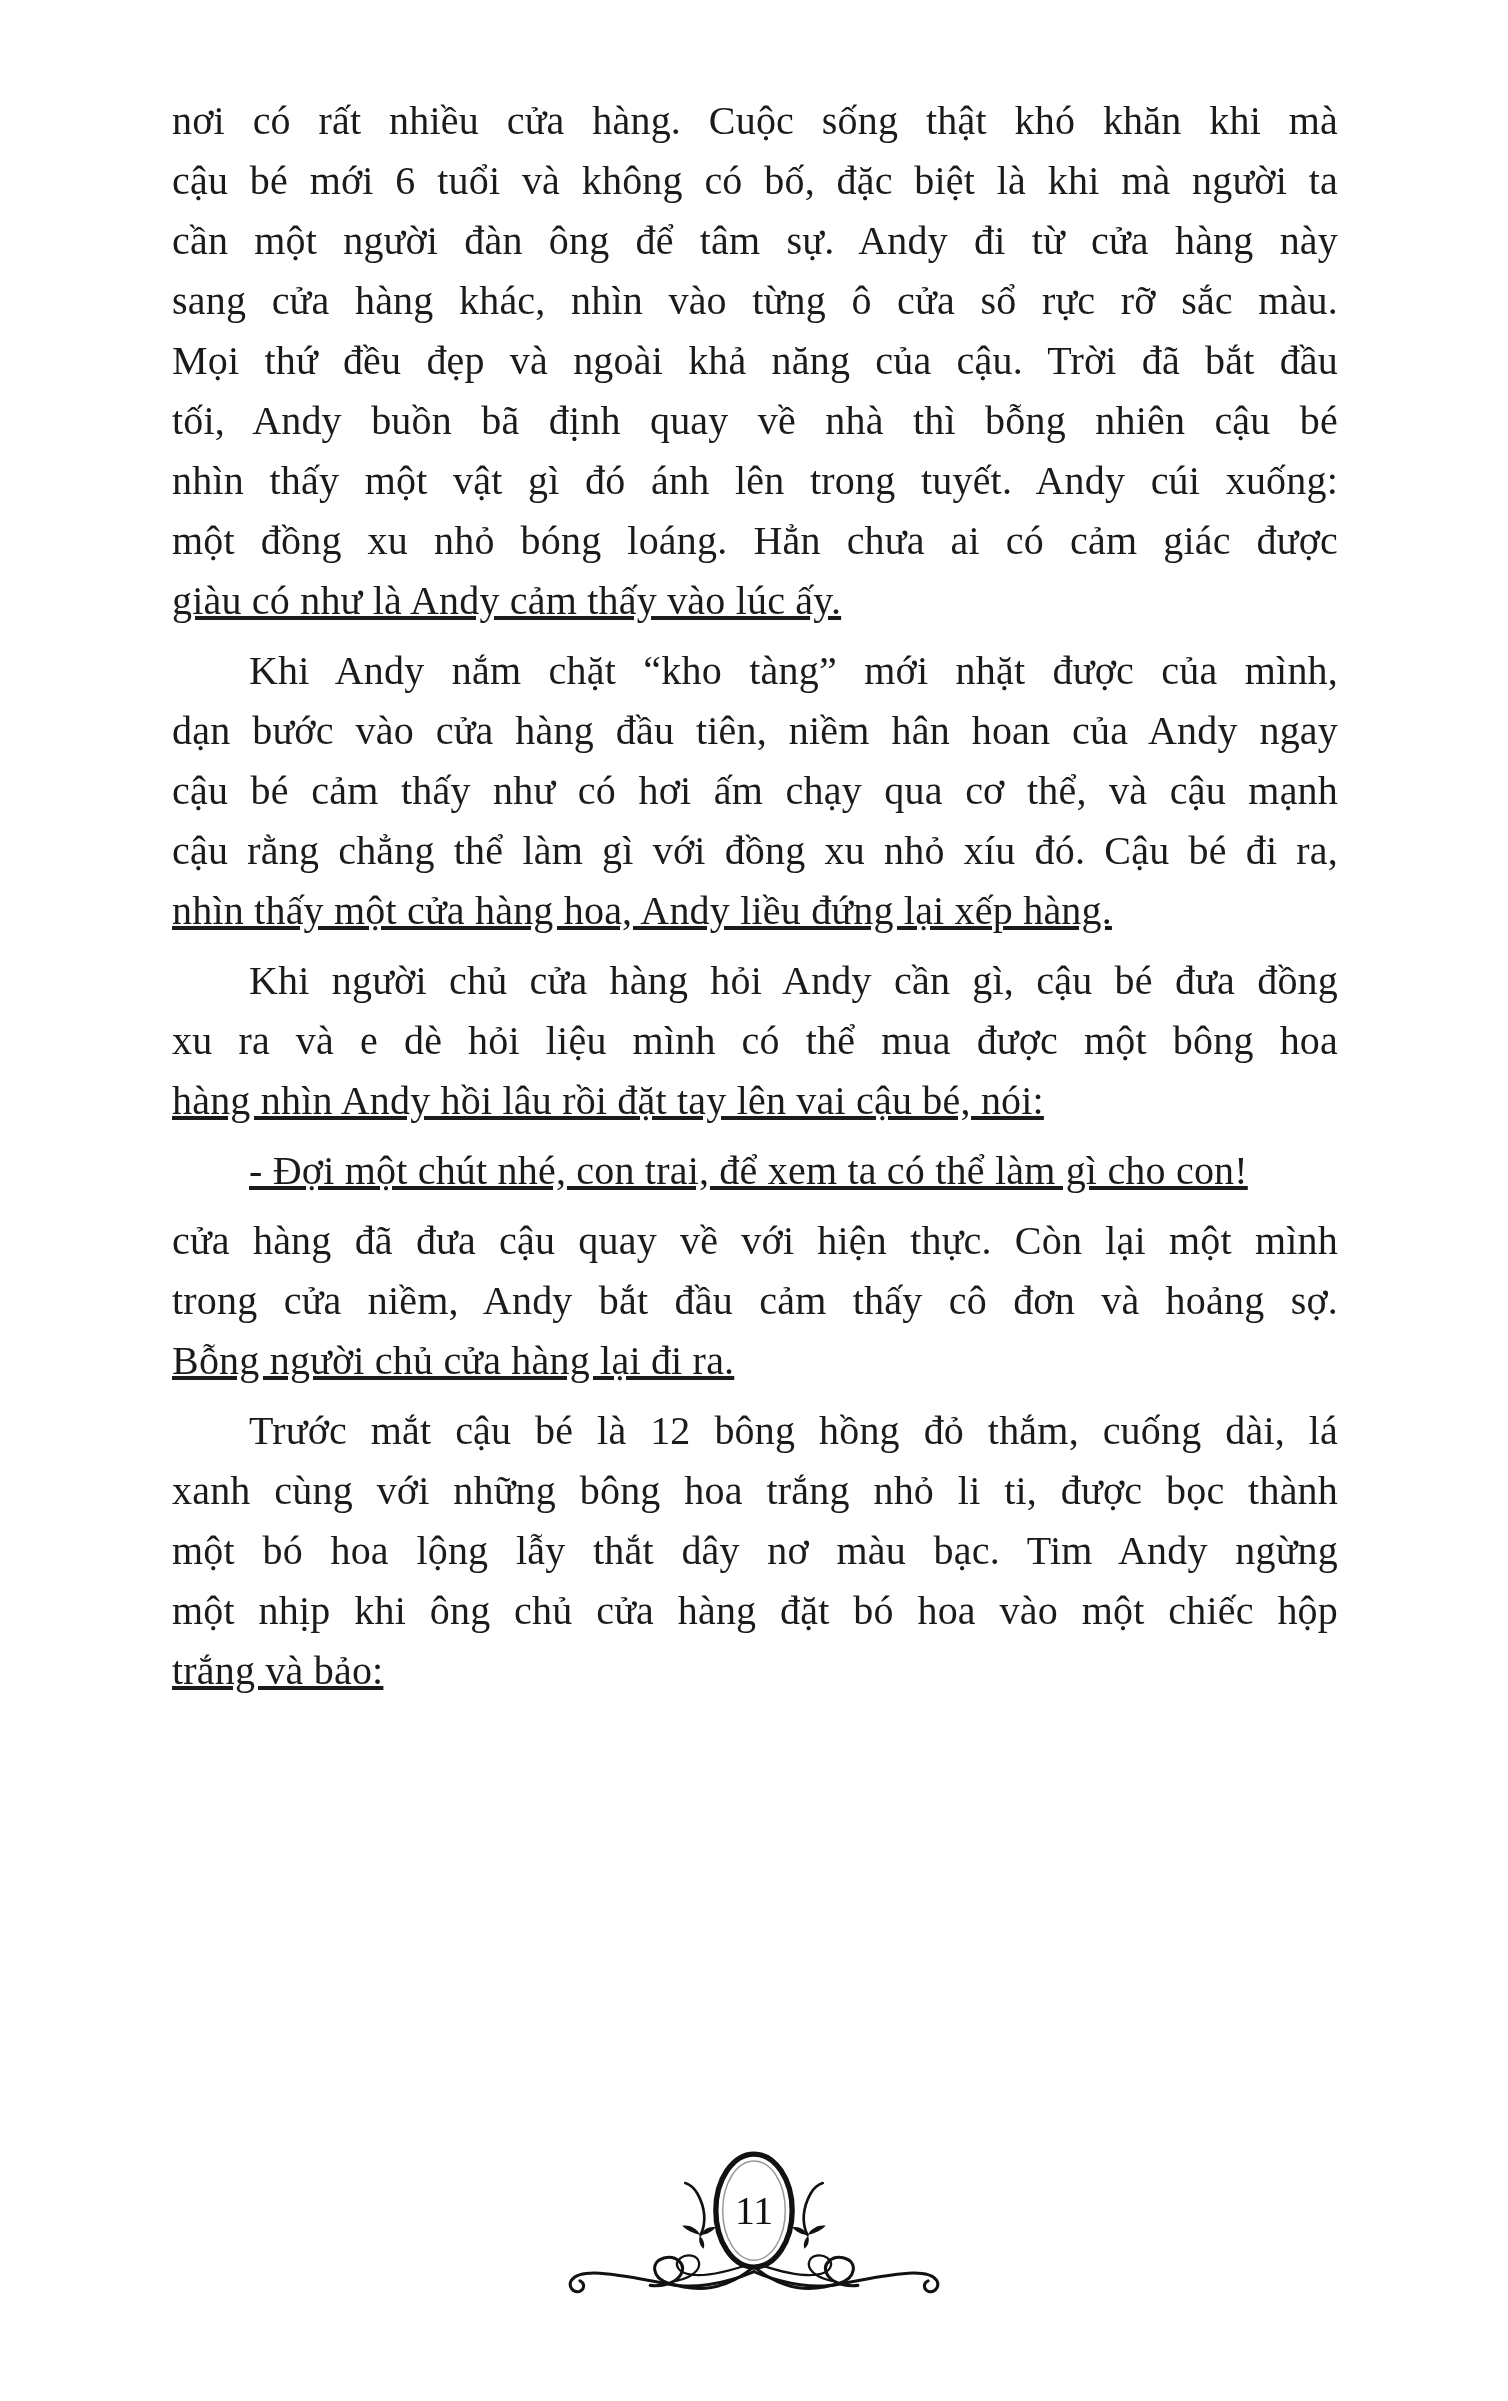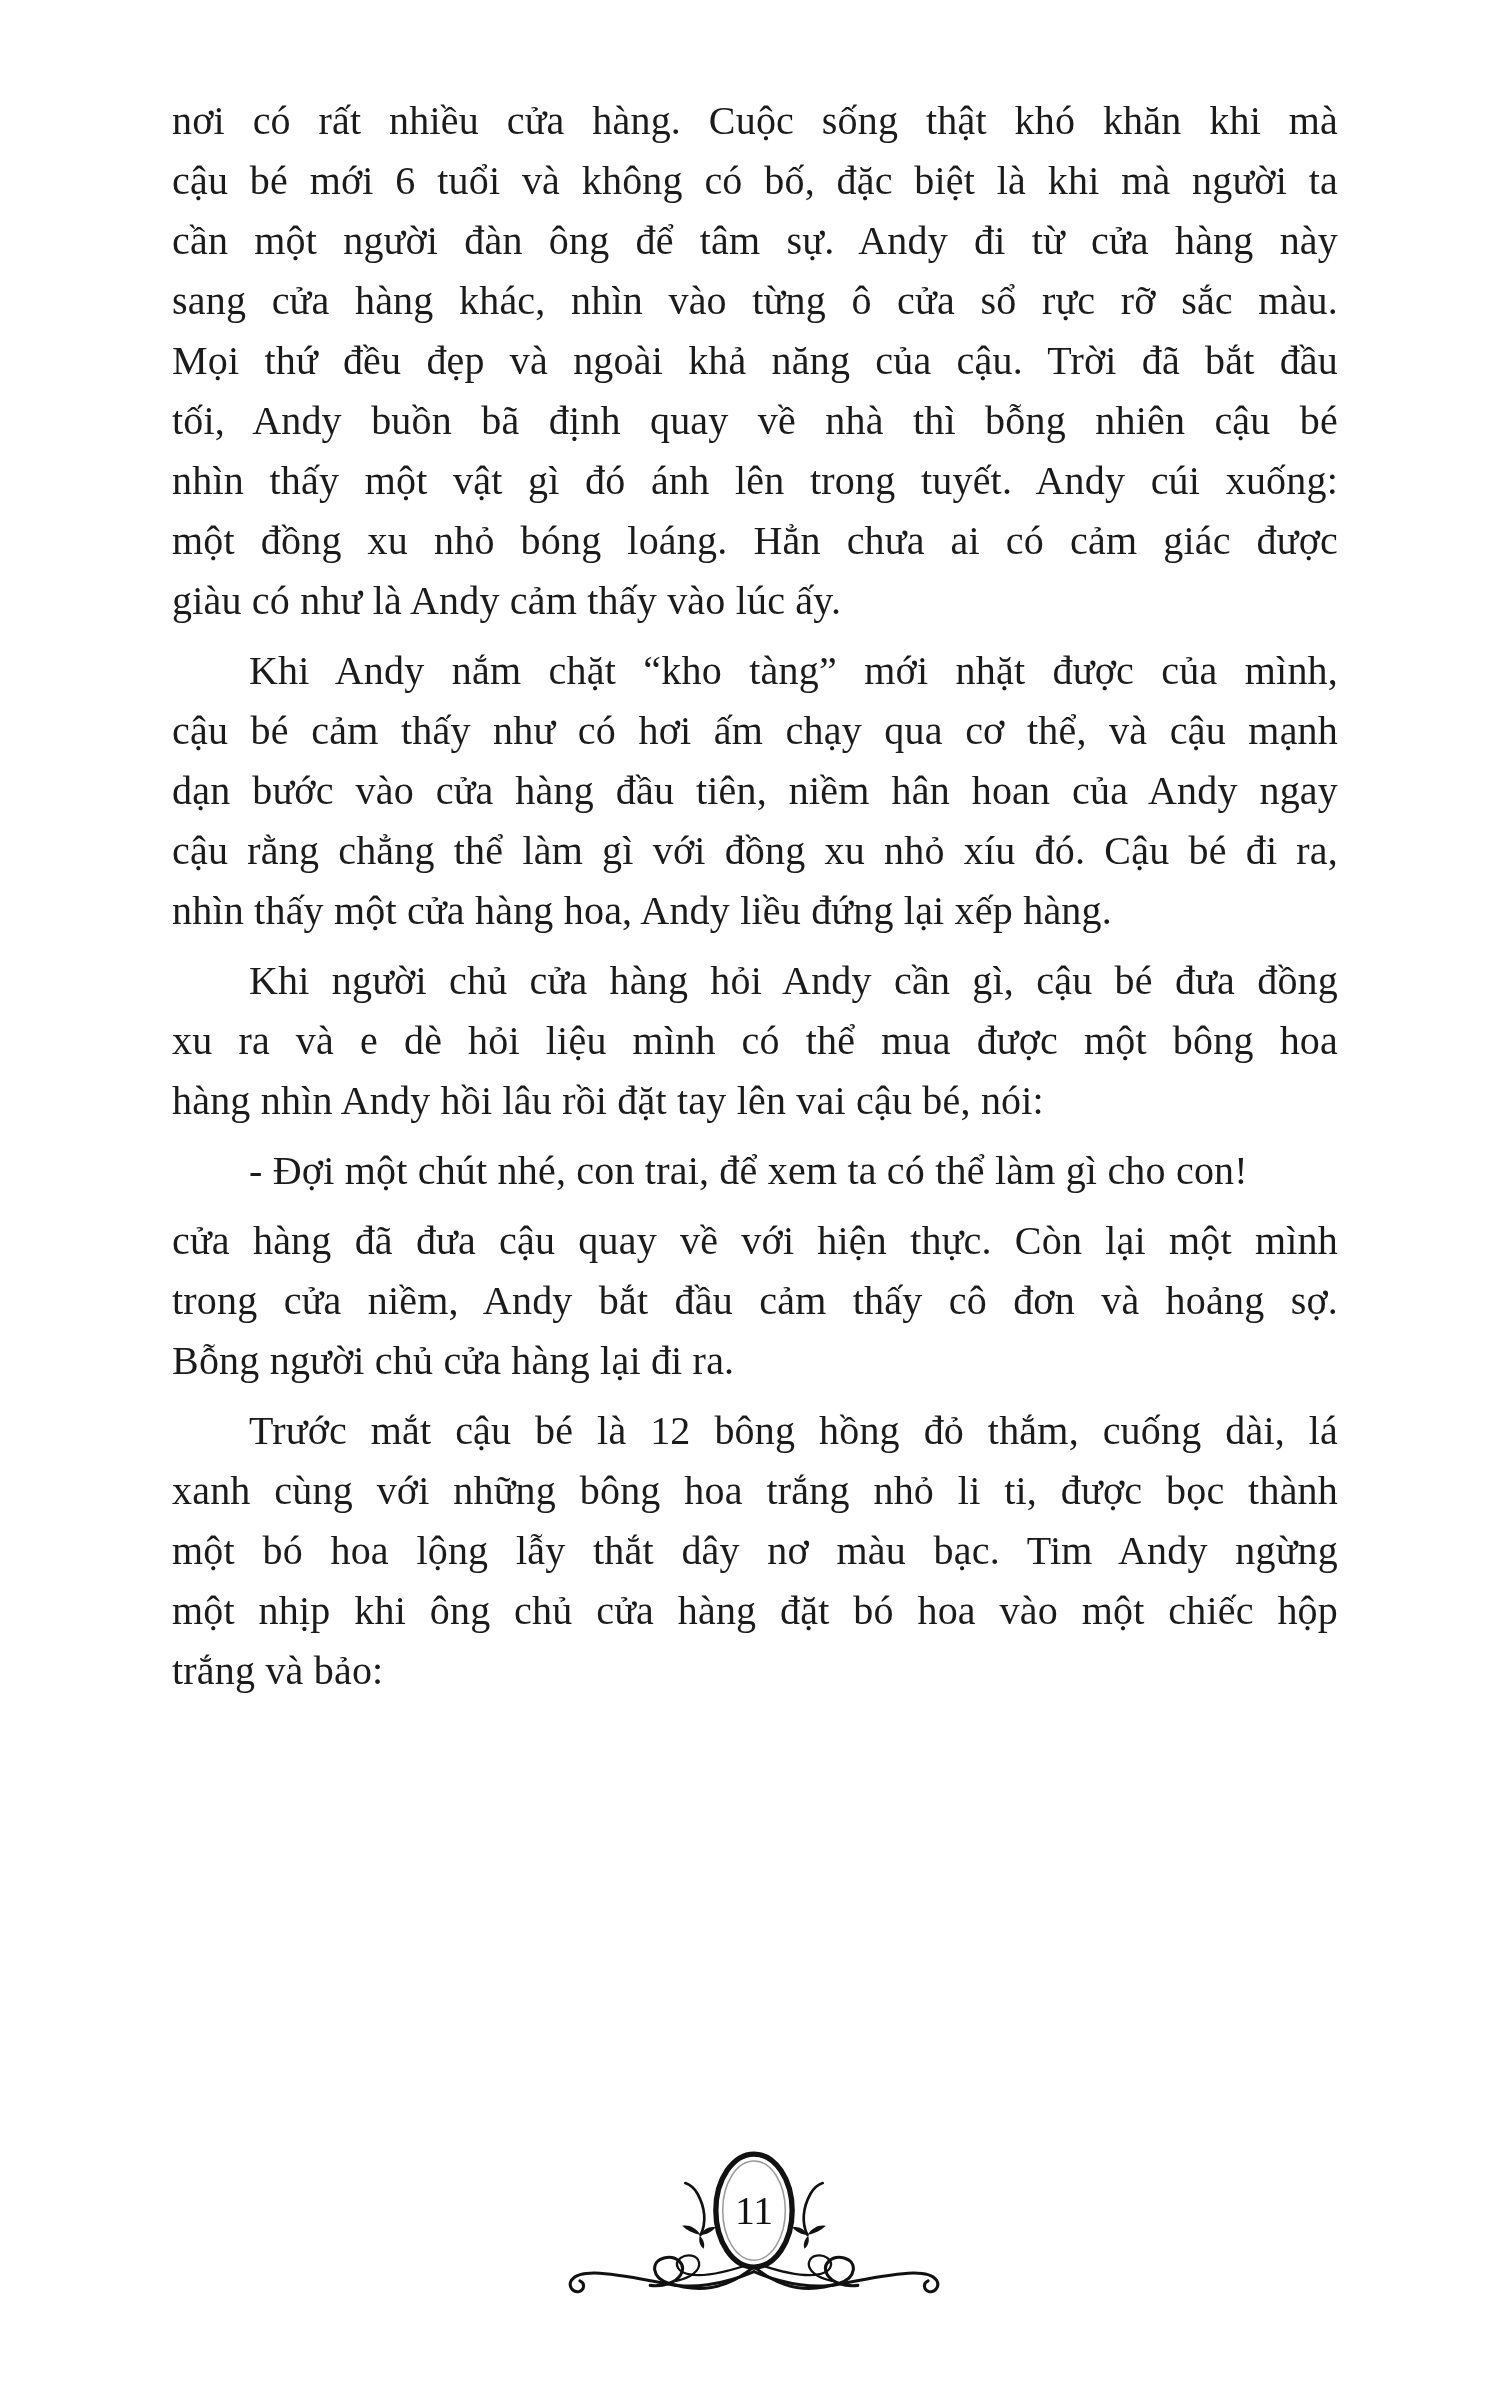--- a/index.html
+++ b/index.html
@@ -33,20 +33,21 @@
     margin: 10px;
   }
   .line {
     text-align: justify;
     text-align-last: justify;
     text-justify: inter-word;
     white-space: normal;
   }
   .line.last {
     text-align-last: left;
+    text-decoration: underline;
   }
   .paragraph.indented .line.first {
     text-indent: 77px;
   }
   .ornament {
     position: absolute;
     left: 50%;
     transform: translateX(-50%);
     top: 2140px;
     width: 397px;
@@ -75,22 +76,22 @@
         <div class="line">cần một người đàn ông để tâm sự. Andy đi từ cửa hàng này</div>
         <div class="line">sang cửa hàng khác, nhìn vào từng ô cửa sổ rực rỡ sắc màu.</div>
         <div class="line">Mọi thứ đều đẹp và ngoài khả năng của cậu. Trời đã bắt đầu</div>
         <div class="line">tối, Andy buồn bã định quay về nhà thì bỗng nhiên cậu bé</div>
         <div class="line">nhìn thấy một vật gì đó ánh lên trong tuyết. Andy cúi xuống:</div>
         <div class="line">một đồng xu nhỏ bóng loáng. Hẳn chưa ai có cảm giác được</div>
         <div class="line last">giàu có như là Andy cảm thấy vào lúc ấy.</div>
       </div>
       <div class="paragraph indented">
         <div class="line first">Khi Andy nắm chặt “kho tàng” mới nhặt được của mình,</div>
+        <div class="line">dạn bước vào cửa hàng đầu tiên, niềm hân hoan của Andy ngay</div>
         <div class="line">cậu bé cảm thấy như có hơi ấm chạy qua cơ thể, và cậu mạnh</div>
-        <div class="line">dạn bước vào cửa hàng đầu tiên, niềm hân hoan của Andy ngay</div>
         <div class="line">cậu rằng chẳng thể làm gì với đồng xu nhỏ xíu đó. Cậu bé đi ra,</div>
         <div class="line last">nhìn thấy một cửa hàng hoa, Andy liều đứng lại xếp hàng.</div>
       </div>
       <div class="paragraph indented">
         <div class="line first">Khi người chủ cửa hàng hỏi Andy cần gì, cậu bé đưa đồng</div>
         <div class="line">xu ra và e dè hỏi liệu mình có thể mua được một bông hoa</div>
         <div class="line last">hàng nhìn Andy hồi lâu rồi đặt tay lên vai cậu bé, nói:</div>
       </div>
       <div class="paragraph indented">
         <div class="line first last">- Đợi một chút nhé, con trai, để xem ta có thể làm gì cho con!</div>

